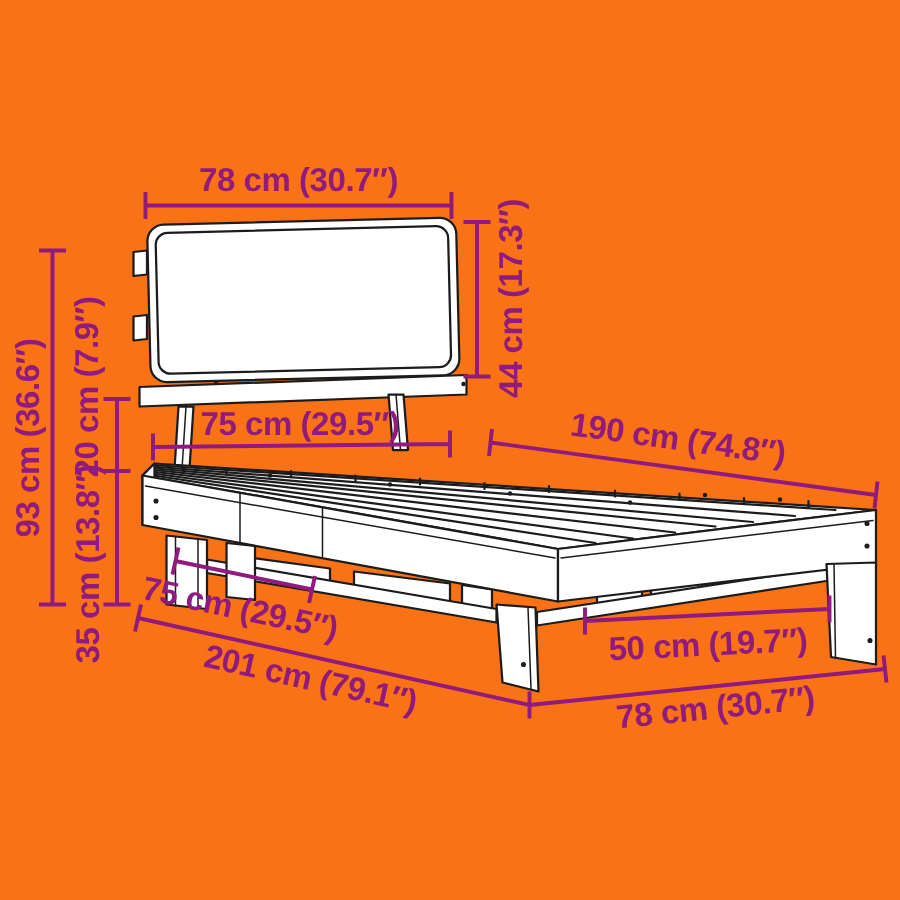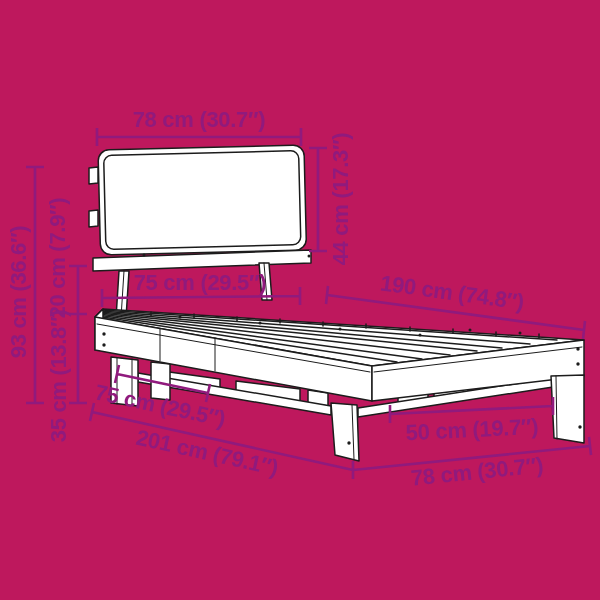--- a/index.html
+++ b/index.html
@@ -1,16 +1,16 @@
 <!DOCTYPE html>
 <html style="--accent: #901A7D;"><head>
 <meta charset="utf-8">
 <style>
   html,body{margin:0;padding:0;background:#fff;}
-  .stage{position:relative;width:600px;height:600px;background:#be185d;overflow:hidden;}
+  .stage{position:relative;width:600px;height:600px;background:#f97316;overflow:hidden;}
   svg{display:block;}
   .art *{stroke:#1c1c1c;stroke-width:1.5;fill:none;stroke-linejoin:round;stroke-linecap:round;}
   .art .fill{fill:#ffffff;}
   .art .thin{stroke-width:1;}
   .art .dot{fill:#1c1c1c;stroke:none;}
   .dims .dline{stroke:var(--accent,#901A7D);stroke-width:2.6;fill:none;stroke-linecap:butt;stroke-linejoin:miter;}
   .dims text{fill:var(--accent,#901A7D);stroke:none;
     font-family:"Liberation Sans","DejaVu Sans",sans-serif;
     font-weight:bold;font-size:22px;letter-spacing:-0.3px;}
 </style>

